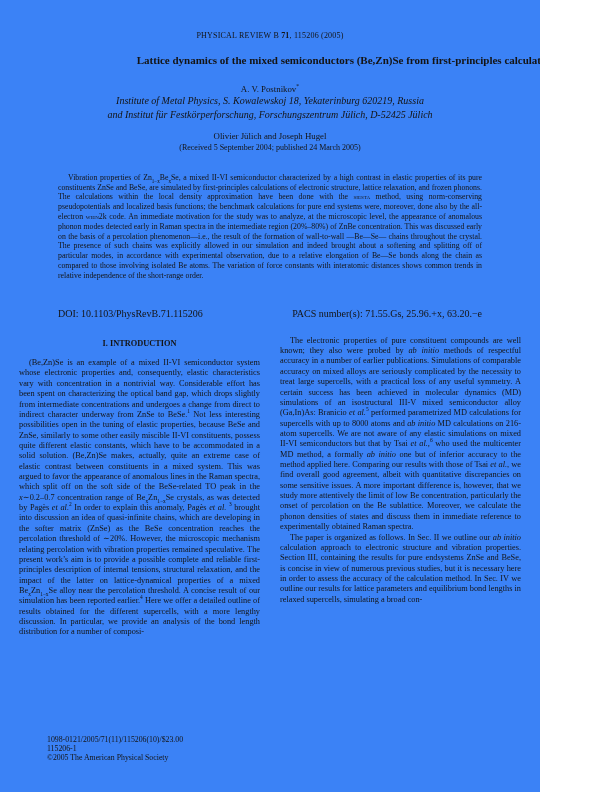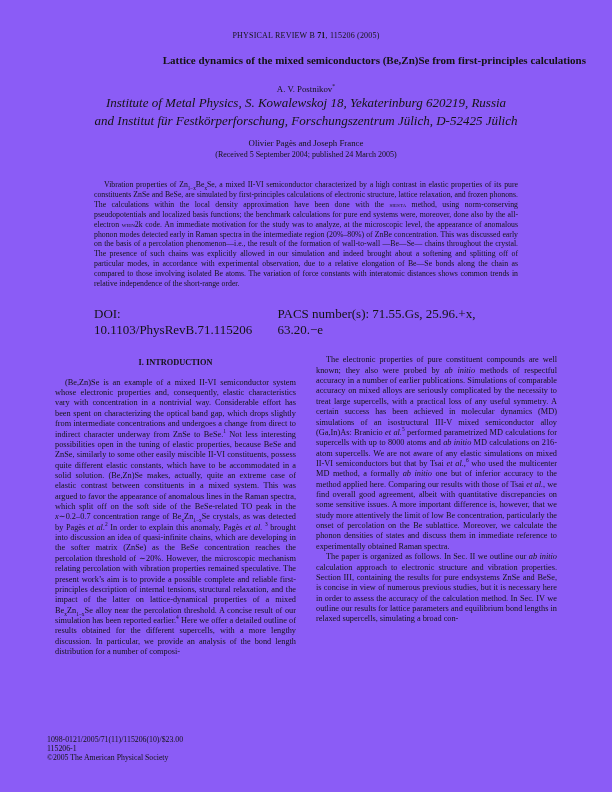--- a/index.html
+++ b/index.html
@@ -1,21 +1,21 @@
 <!DOCTYPE html>
 <html><head>
 <meta charset="utf-8">
 <style>
   * { box-sizing: border-box; }
   html, body { margin: 0; padding: 0; background: #ffffff; }
   .page {
     position: relative;
-    width: 612px;
+    width: 540px;
     height: 792px;
-    background: #8b5cf6;
+    background: #3b82f6;
     font-family: "Liberation Serif", "DejaVu Serif", serif;
     color: #141414;
     overflow: hidden;
   }
   sup { font-size: 0.65em; line-height: 0; vertical-align: super; }
   sub { font-size: 0.65em; line-height: 0; vertical-align: sub; }
   .seg-b  { font-weight: bold; }
   .seg-i  { font-style: italic; }
   .seg-sc { font-variant: small-caps; }
 
@@ -35,43 +35,43 @@
   }
   .author-line {
     margin-top: 17px;
     text-align: center;
     font-size: 8.8px;
   }
   .affil {
     margin-top: 1px;
     text-align: center;
     font-style: italic;
-    font-size: 13px;
+    font-size: 10px;
     line-height: 1.28;
   }
   .coauthors { margin-top: 9px; }
   .received {
     margin-top: 2px;
     text-align: center;
     font-size: 8px;
   }
   .abstract {
     width: 424px;
     margin: 21px auto 0;
     font-size: 7.8px;
     line-height: 1.26;
     text-align: justify;
     text-indent: 10px;
   }
   .doi-row {
     width: 424px;
-    margin: 18px auto 0;
+    margin: 27px auto 0;
     display: flex;
     justify-content: space-between;
-    font-size: 13px;
+    font-size: 10px;
   }
   .columns {
     width: 502px;
     margin: 17px auto 0;
     display: flex;
     gap: 20px;
   }
   .col {
     width: 245px;
     font-size: 8.3px;
@@ -106,21 +106,21 @@
   <div class="journal-header"><span>PHYSICAL REVIEW B </span><span class="seg-b">71</span><span>, 115206 (2005)</span></div>
 
   <div class="paper-title">Lattice dynamics of the mixed semiconductors (Be,Zn)Se from first-principles calculations</div>
 
   <div class="author-line"><span>A. V. Postnikov</span><sup>*</sup></div>
 
   <div class="affil">Institute of Metal Physics, S. Kowalewskoj 18, Yekaterinburg 620219, Russia</div>
 
   <div class="affil">and Institut für Festkörperforschung, Forschungszentrum Jülich, D-52425 Jülich</div>
 
-  <div class="author-line coauthors">Olivier Pagès and Joseph France</div>
+  <div class="author-line coauthors">Olivier Jülich and Joseph Hugel</div>
 
 
   <div class="received">(Received 5 September 2004; published 24 March 2005)</div>
 
   <p class="abstract"><span>Vibration properties of Zn</span><sub>1−x</sub><span>Be</span><sub>x</sub><span>Se, a mixed II-VI semiconductor characterized by a high contrast in elastic properties of its pure constituents ZnSe and BeSe, are simulated by first-principles calculations of electronic structure, lattice relaxation, and frozen phonons. The calculations within the local density approximation have been done with the </span><span class="seg-sc">siesta</span><span> method, using norm-conserving pseudopotentials and localized basis functions; the benchmark calculations for pure end systems were, moreover, done also by the all-electron </span><span class="seg-sc">wien</span><span>2k code. An immediate motivation for the study was to analyze, at the microscopic level, the appearance of anomalous phonon modes detected early in Raman spectra in the intermediate region (20%–80%) of ZnBe concentration. This was discussed early on the basis of a percolation phenomenon—i.e., the result of the formation of wall-to-wall —Be—Se— chains throughout the crystal. The presence of such chains was explicitly allowed in our simulation and indeed brought about a softening and splitting off of particular modes, in accordance with experimental observation, due to a relative elongation of Be—Se bonds along the chain as compared to those involving isolated Be atoms. The variation of force constants with interatomic distances shows common trends in relative independence of the short-range order.</span></p>
 
   <div class="doi-row">
     <span>DOI: 10.1103/PhysRevB.71.115206</span>
     <span>PACS number(s): 71.55.Gs, 25.96.+x, 63.20.−e</span>
   </div>

